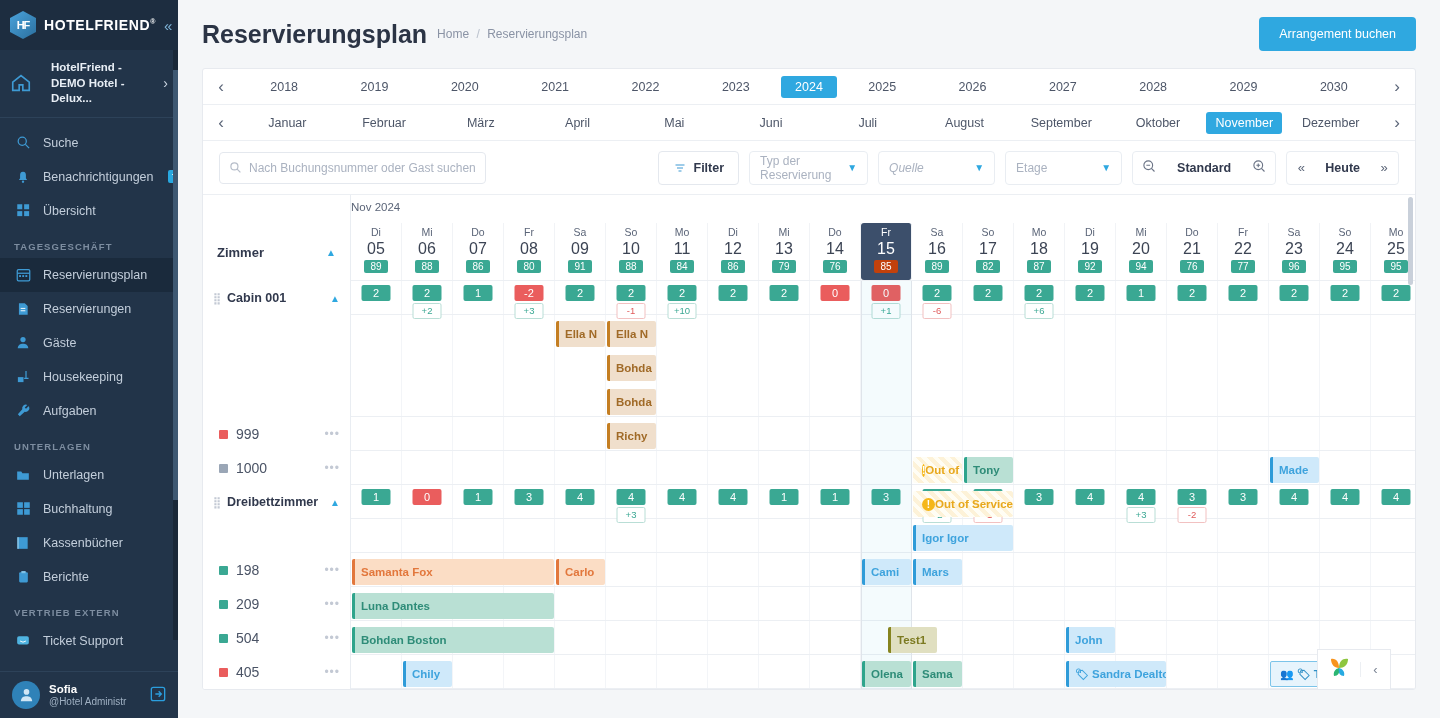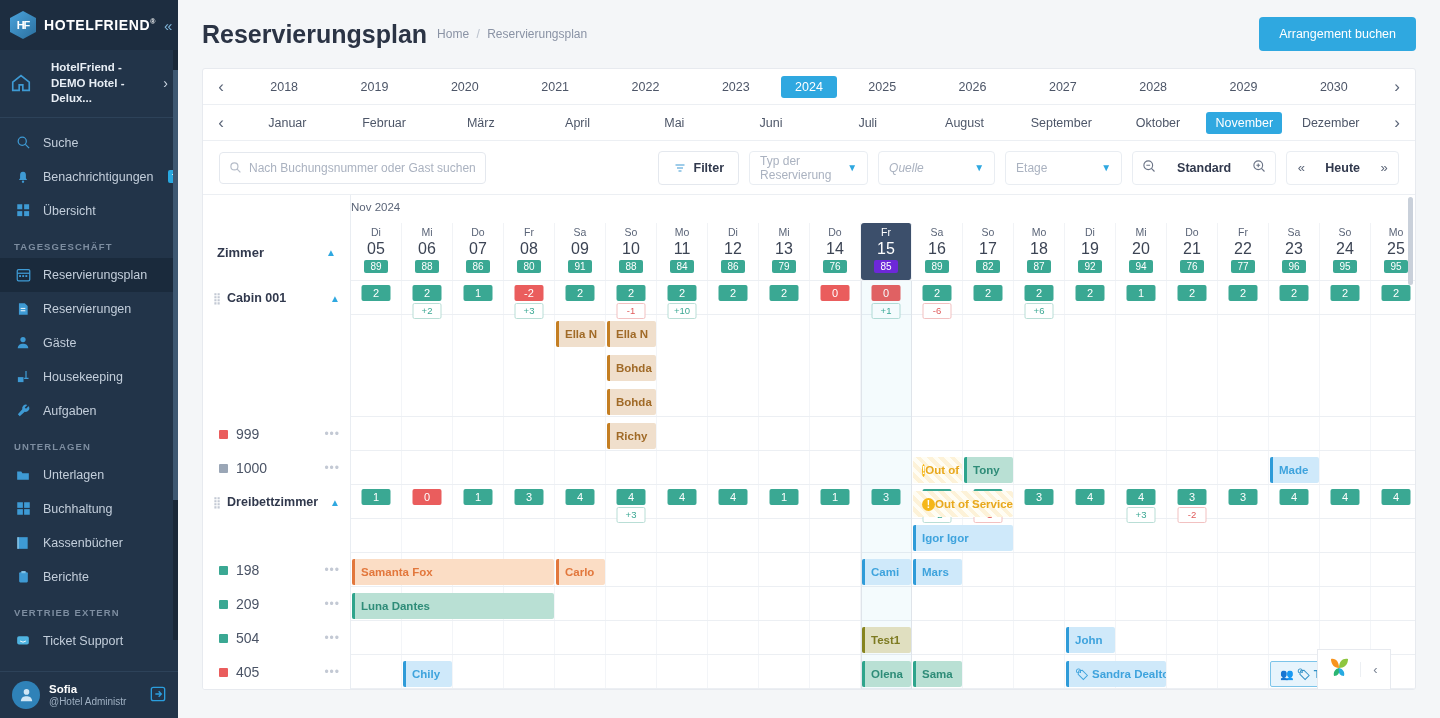--- a/index.html
+++ b/index.html
@@ -157,21 +157,21 @@
     padding-top:3px;position:relative;
   }
   .day .dw{font-size:10.5px;color:#5b6578;line-height:13px;}
   .day .dn{font-size:16px;color:#3c4render;color:#3c4454;line-height:19px;}
   .day .occ{
     display:inline-block;background:#3aa893;color:#fff;font-size:10px;
     border-radius:2px;padding:1px 6px;margin-top:1px;
   }
   .day.today{background:#3c4f6b;border-radius:3px;}
   .day.today .dw,.day.today .dn{color:#fff;}
-  .day.today .occ{background:#6d28d9;}
+  .day.today .occ{background:#c2410c;}
 
   .rowline{display:flex;border-bottom:1px solid #eceff3;position:relative;}
   .cell{flex:1 0 51px;width:51px;border-right:1px solid #f3f5f8;position:relative;}
 
   .grp-row{height:34px;}
   .grp-label{
     height:34px;display:flex;align-items:center;gap:7px;padding:0 10px;
     font-size:12.5px;font-weight:bold;color:#31394d;
   }
   .grp-label .drag{color:#c3c9d4;font-size:11px;letter-spacing:-1px;}
@@ -205,21 +205,21 @@
   }
   .bar .lead{position:absolute;left:0;top:0;bottom:0;width:3px;}
   .bar-beige{background:#f0dfcc;color:#a06a27;}
   .bar-beige .lead{background:#c47e22;}
   .bar-green{background:#b9e0d4;color:#2e8c78;}
   .bar-green .lead{background:#2eA48c;background:#2ea48c;}
   .bar-blue{background:#cfe9fa;color:#3ea3dd;}
   .bar-blue .lead{background:#2f9bd8;}
   .bar-orange{background:#fbddc5;color:#e2773c;}
   .bar-orange .lead{background:#e2773c;}
-  .bar-olive{background:#e0dfc0;color:#7c7a20;}
+  .bar-olive{background:#e0dfc0;color:#7c7a20;margin-left:26px;}
   .bar-olive .lead{background:#86841f;}
   .bar-outline{background:#e7f4fc;border:1px solid #7cc4e9;color:#2f8fc6;}
   .bar-oos{
     background:repeating-linear-gradient(45deg,#fffdf4,#fffdf4 4px,#fdf2d8 4px,#fdf2d8 8px);
     color:#e8a81c;
   }
   .ico-warn{
     display:inline-block;width:13px;height:13px;border-radius:50%;background:#f5b719;
     color:#fff;font-size:10px;text-align:center;line-height:13px;font-weight:bold;
   }
@@ -1010,20 +1010,24 @@
                     <span>Cami</span>
                   </div>
                   <div class="bar bar-blue" style="left: 562px; width: 49px; top: 278px;">
                     <span class="lead"></span>
                     <span>Mars</span>
                   </div>
                   <div class="bar bar-green" style="left: 1px; width: 202px; top: 312px;">
                     <span class="lead"></span>
                     <span>Luna Dantes</span>
                   </div>
+                  <div class="bar bar-green" style="left: 1px; width: 202px; top: 346px;">
+                    <span class="lead"></span>
+                    <span>Bohdan Boston</span>
+                  </div>
                   <div class="bar bar-olive" style="left: 511px; width: 49px; top: 346px;">
                     <span class="lead"></span>
                     <span>Test1</span>
                   </div>
                   <div class="bar bar-blue" style="left: 715px; width: 49px; top: 346px;">
                     <span class="lead"></span>
                     <span>John</span>
                   </div>
                   <div class="bar bar-blue" style="left: 52px; width: 49px; top: 380px;">
                     <span class="lead"></span>

